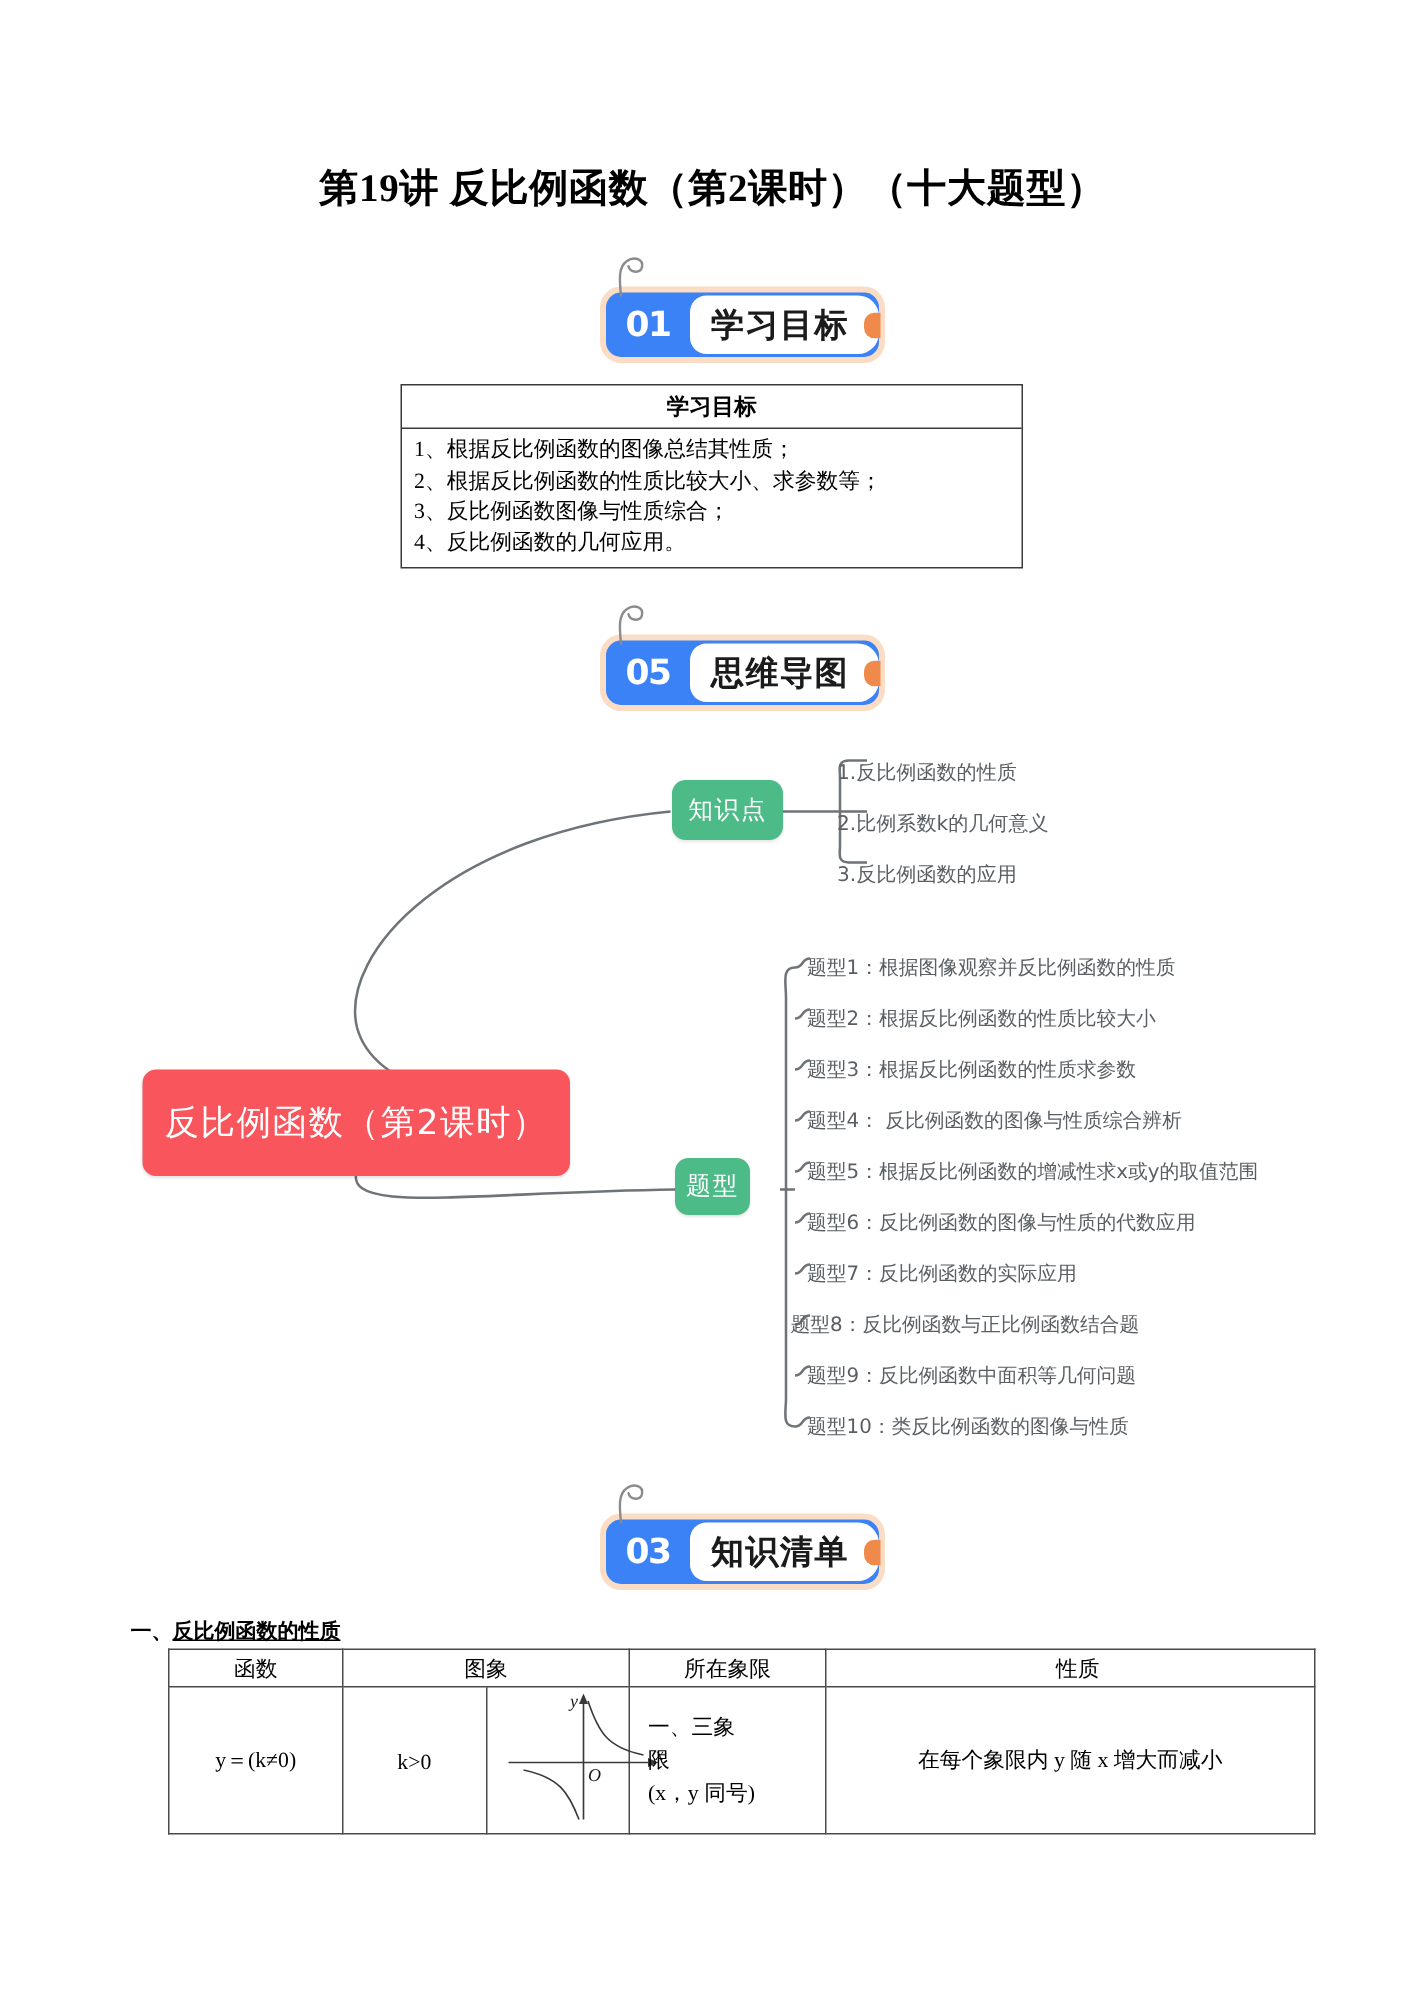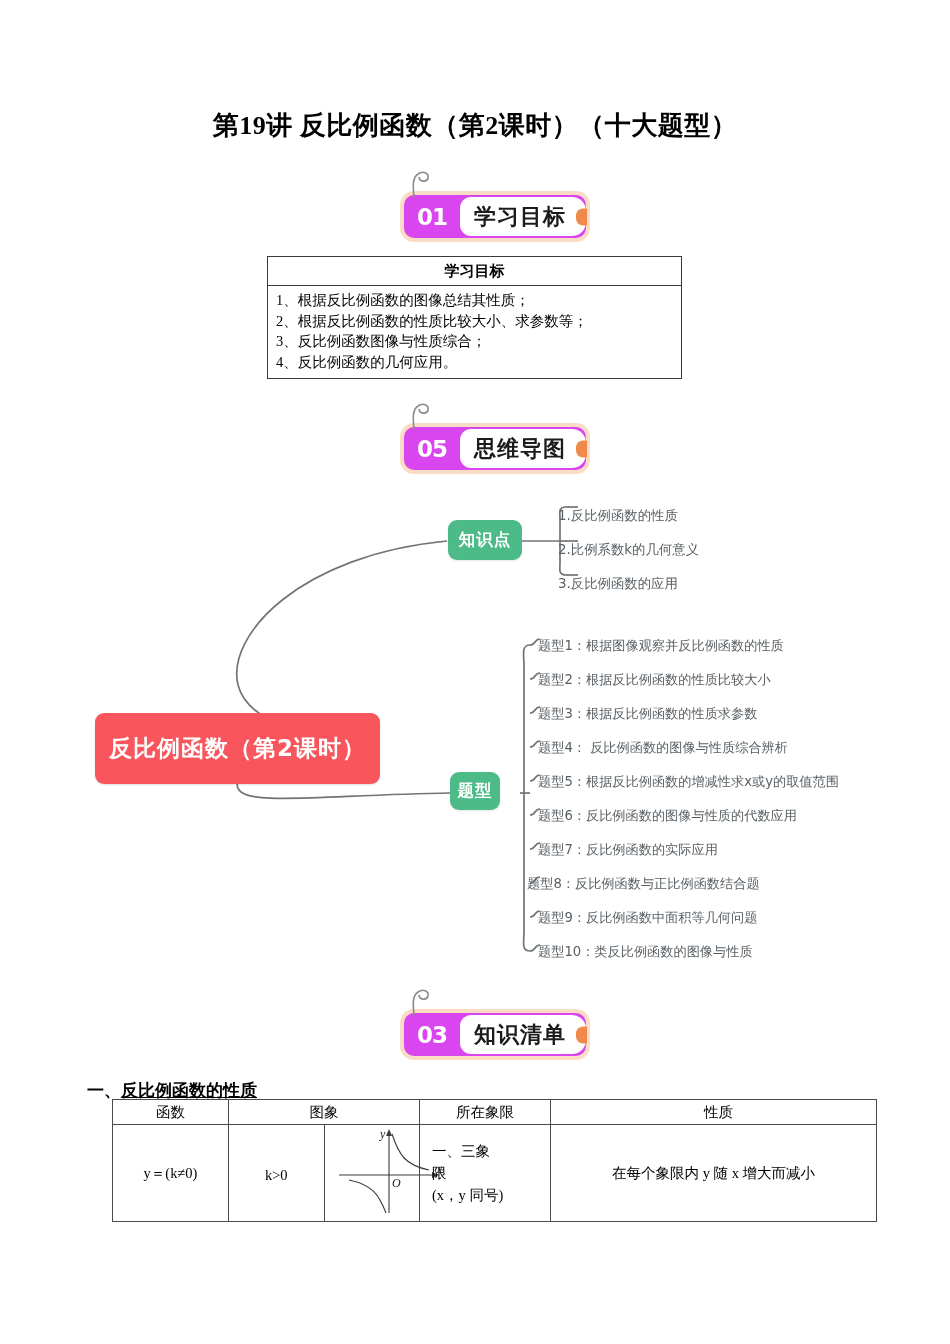--- a/index.html
+++ b/index.html
@@ -29,21 +29,21 @@
     letter-spacing: 0.5px;
     font-family: "Liberation Serif", "DejaVu Serif", serif;
   }
 
   
   .badge {
     position: absolute;
     height: 43px;
     display: flex;
     align-items: stretch;
-    background: #d946ef;
+    background: #3b82f6;
     border-radius: 10px;
     box-shadow: 0 0 0 4px #fbdcc4;
   }
   .badge .num {
     width: 56px;
     display: flex;
     align-items: center;
     justify-content: center;
     color: #ffffff;
     font-family: "DejaVu Sans", sans-serif;
@@ -122,21 +122,20 @@
   }
   .mm-node {
     position: absolute;
     box-sizing: border-box;
     display: flex;
     align-items: center;
     justify-content: center;
     color: #ffffff;
     font-family: "DejaVu Sans", sans-serif;
     border-radius: 9px;
-    font-weight: bold;
   }
   .mm-central {
     left: 95px;
     top: 228px;
     width: 285px;
     height: 71px;
     background: #f8555c;
     font-size: 23px;
     letter-spacing: 1px;
     box-shadow: 0 1px 2px rgba(0,0,0,0.12);
@@ -167,21 +166,21 @@
     white-space: nowrap;
     line-height: 16px;
   }
   .mm-leaf.k { font-size: 13.4px; }
 
   
   .sec-heading {
     position: absolute;
     left: 87px;
     top: 1079px;
-    font-size: 17px;
+    font-size: 14px;
     font-weight: bold;
     font-family: "Liberation Serif", "DejaVu Serif", serif;
     white-space: nowrap;
   }
   .sec-heading .ul { text-decoration: underline; }
 
   .prop-table {
     position: absolute;
     left: 112px;
     top: 1099px;

